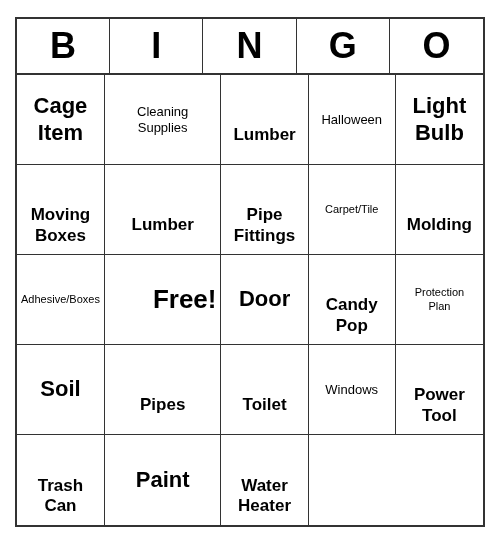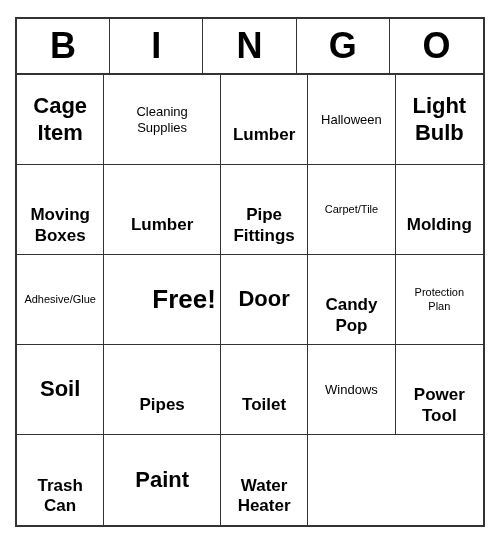--- a/index.html
+++ b/index.html
@@ -112,21 +112,21 @@
       <div class="cell">
         <span class="cell-text size-medium">Pipe<br>Fittings</span>
       </div>
       <div class="cell">
         <span class="cell-text size-xsmall">Carpet/Tile</span>
       </div>
       <div class="cell">
         <span class="cell-text size-medium">Molding</span>
       </div>
       <div class="cell">
-        <span class="cell-text size-xsmall">Adhesive/Glue</span>
+        <span class="cell-text size-xsmall">Adhesive/Boxes</span>
       </div>
       <div class="cell">
         <span class="free-cell">Free!</span>
       </div>
       <div class="cell">
         <span class="cell-text size-large">Door</span>
       </div>
       <div class="cell">
         <span class="cell-text size-medium">Candy<br>Pop</span>
       </div>

